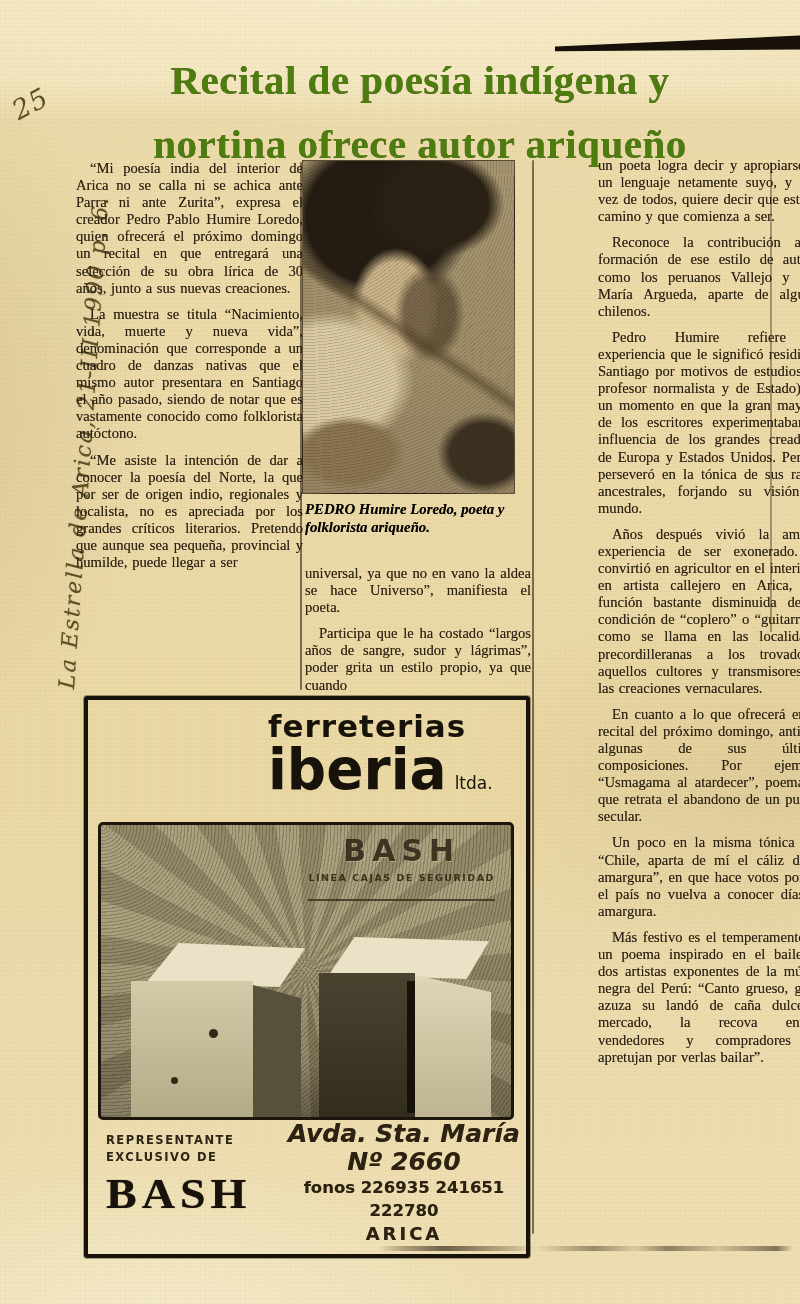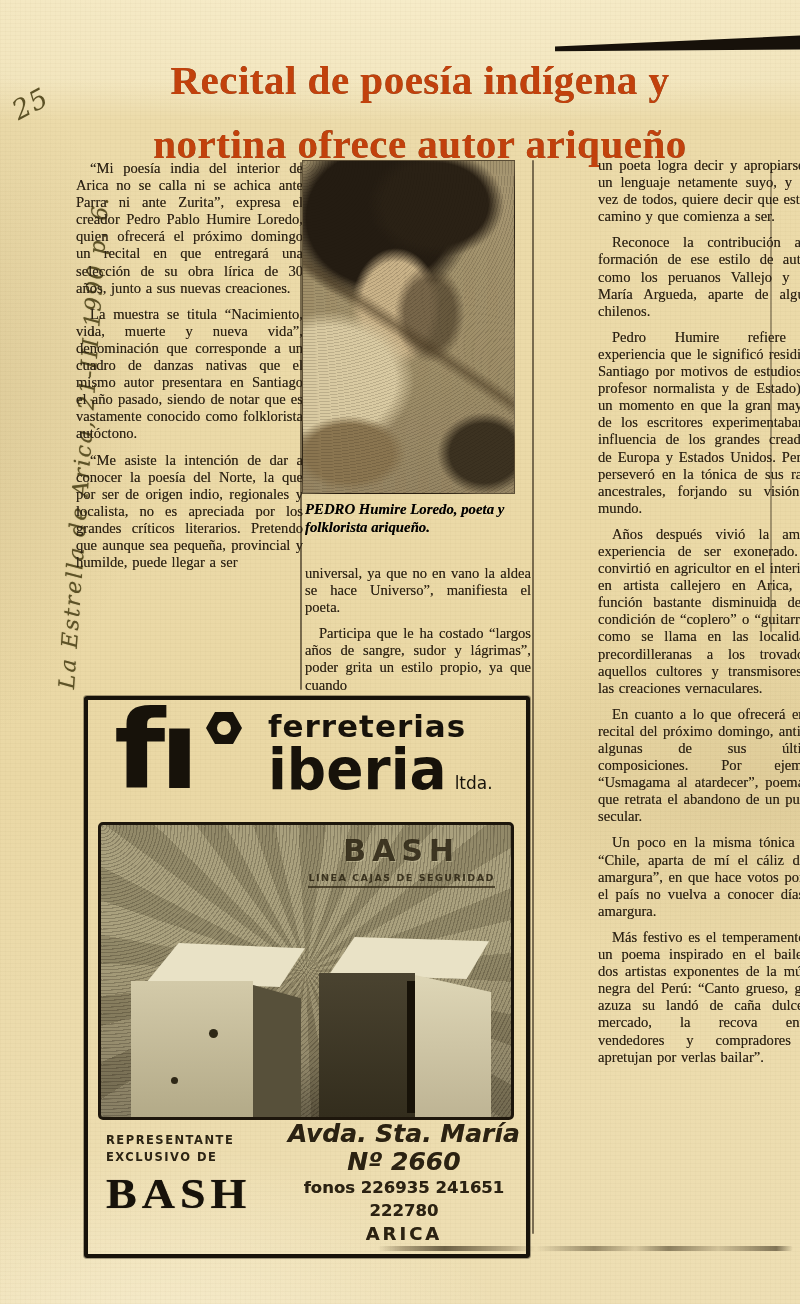--- a/index.html
+++ b/index.html
@@ -33,21 +33,21 @@
     font-size:22px;letter-spacing:2px;white-space:nowrap;
     text-shadow:0 0 1px rgba(92,81,38,.5);
   }
   .corner-mark{
     position:absolute;left:12px;top:88px;font-size:27px;
     transform:rotate(-28deg);letter-spacing:1px;
   }
   
   .headline{
     position:absolute;left:70px;top:48px;width:700px;text-align:center;
-    font-weight:bold;font-size:41px;line-height:64px;color:#c2410c;
+    font-weight:bold;font-size:41px;line-height:64px;color:#4d7c0f;
     letter-spacing:.5px;
     text-shadow:0 0 .6px rgba(36,27,16,.7);
   }
   .wedge{
     position:absolute;right:0;top:34px;width:245px;height:20px;background:#17110a;
     clip-path:polygon(0 62%, 100% 8%, 100% 78%, 0 86%);
   }
   
   .col{
     position:absolute;color:#2c2214;font-size:14.6px;line-height:17.1px;
@@ -122,21 +122,21 @@
   }
   .ad-photo::after{
     content:"";position:absolute;inset:0;
     background:repeating-radial-gradient(circle at 1.5px 1.5px, rgba(25,18,8,.22) 0 1px, transparent 1.2px 3.4px);
   }
   .ad-brand{
     position:absolute;right:16px;top:8px;text-align:center;color:rgba(48,40,22,.9);
     font-family:"DejaVu Sans", sans-serif;z-index:2;
   }
   .ad-brand-name{font-weight:bold;font-size:30px;letter-spacing:6px;text-shadow:1px 1px 0 rgba(235,225,190,.35);}
-  .ad-brand-sub{font-weight:bold;font-size:9.5px;letter-spacing:1.5px;border-bottom:2px solid rgba(48,40,22,.75);padding-bottom:3px;margin-top:4px;}
+  .ad-brand-sub{font-weight:bold;font-size:9.5px;letter-spacing:1.5px;border-bottom:2px solid rgba(48,40,22,.75);padding-bottom:16px;margin-top:4px;}
   .safe{position:absolute;z-index:1;}
   .safe .top{position:absolute;background:#e9e2c6;}
   .safe .front{position:absolute;background:linear-gradient(180deg,#d3caa9,#b3aa88);}
   .safe .side{position:absolute;background:#6f6749;}
   .safe1{left:30px;top:118px;width:180px;height:174px;}
   .safe1 .top{left:16px;top:0;width:158px;height:44px;clip-path:polygon(20% 0,100% 12%,84% 100%,0 88%);}
   .safe1 .front{left:0;top:38px;width:122px;height:136px;}
   .safe1 .side{left:122px;top:42px;width:48px;height:132px;clip-path:polygon(0 0,100% 10%,100% 100%,0 100%);background:#57503a;}
   .knob{position:absolute;width:9px;height:9px;border-radius:50%;background:#2e2817;}
   .safe2{left:218px;top:112px;width:180px;height:180px;}
@@ -209,24 +209,20 @@
   <p style="text-indent:0;">un poeta logra decir y apropiarse de un lenguaje netamente suyo, y a la vez de todos, quiere decir que está en camino y que comienza a ser.</p>
   <p>Reconoce la contribución a la formación de ese estilo de autores como los peruanos Vallejo y José María Argueda, aparte de algunos chilenos.</p>
   <p>Pedro Humire refiere la experiencia que le significó residir en Santiago por motivos de estudios (es profesor normalista y de Estado), en un momento en que la gran mayoría de los escritores experimentaban la influencia de los grandes creadores de Europa y Estados Unidos. Pero él perseveró en la tónica de sus raíces ancestrales, forjando su visión de mundo.</p>
   <p>Años después vivió la amarga experiencia de ser exonerado. Se convirtió en agricultor en el interior y en artista callejero en Arica, una función bastante disminuida de su condición de “coplero” o “guitarrero” como se llama en las localidades precordilleranas a los trovadores, aquellos cultores y transmisores de las creaciones vernaculares.</p>
   <p>En cuanto a lo que ofrecerá en su recital del próximo domingo, anticipa algunas de sus últimas composiciones. Por ejemplo, “Usmagama al atardecer”, poema en que retrata el abandono de un pueblo secular.</p>
   <p>Un poco en la misma tónica está “Chile, aparta de mí el cáliz de la amargura”, en que hace votos porque el país no vuelva a conocer días de amargura.</p>
   <p>Más festivo es el temperamento de un poema inspirado en el baile de dos artistas exponentes de la música negra del Perú: “Canto grueso, grita, azuza su landó de caña dulce el mercado, la recova entera, vendedores y compradores se apretujan por verlas bailar”.</p>
 </div>
 
 <div class="ad">
-  <div class="fi-logo">
-    <span class="fi-text">fı</span>
-    <span class="hexnut"></span>
-  </div>
   <div class="brand">
     <div class="brand-top">ferreterias</div>
     <div>
       <span class="brand-main">iberia</span><span class="brand-suffix">ltda.</span>
     </div>
   </div>
 
   <div class="ad-photo">
     <div class="ad-brand">
       <div class="ad-brand-name">BASH</div>

